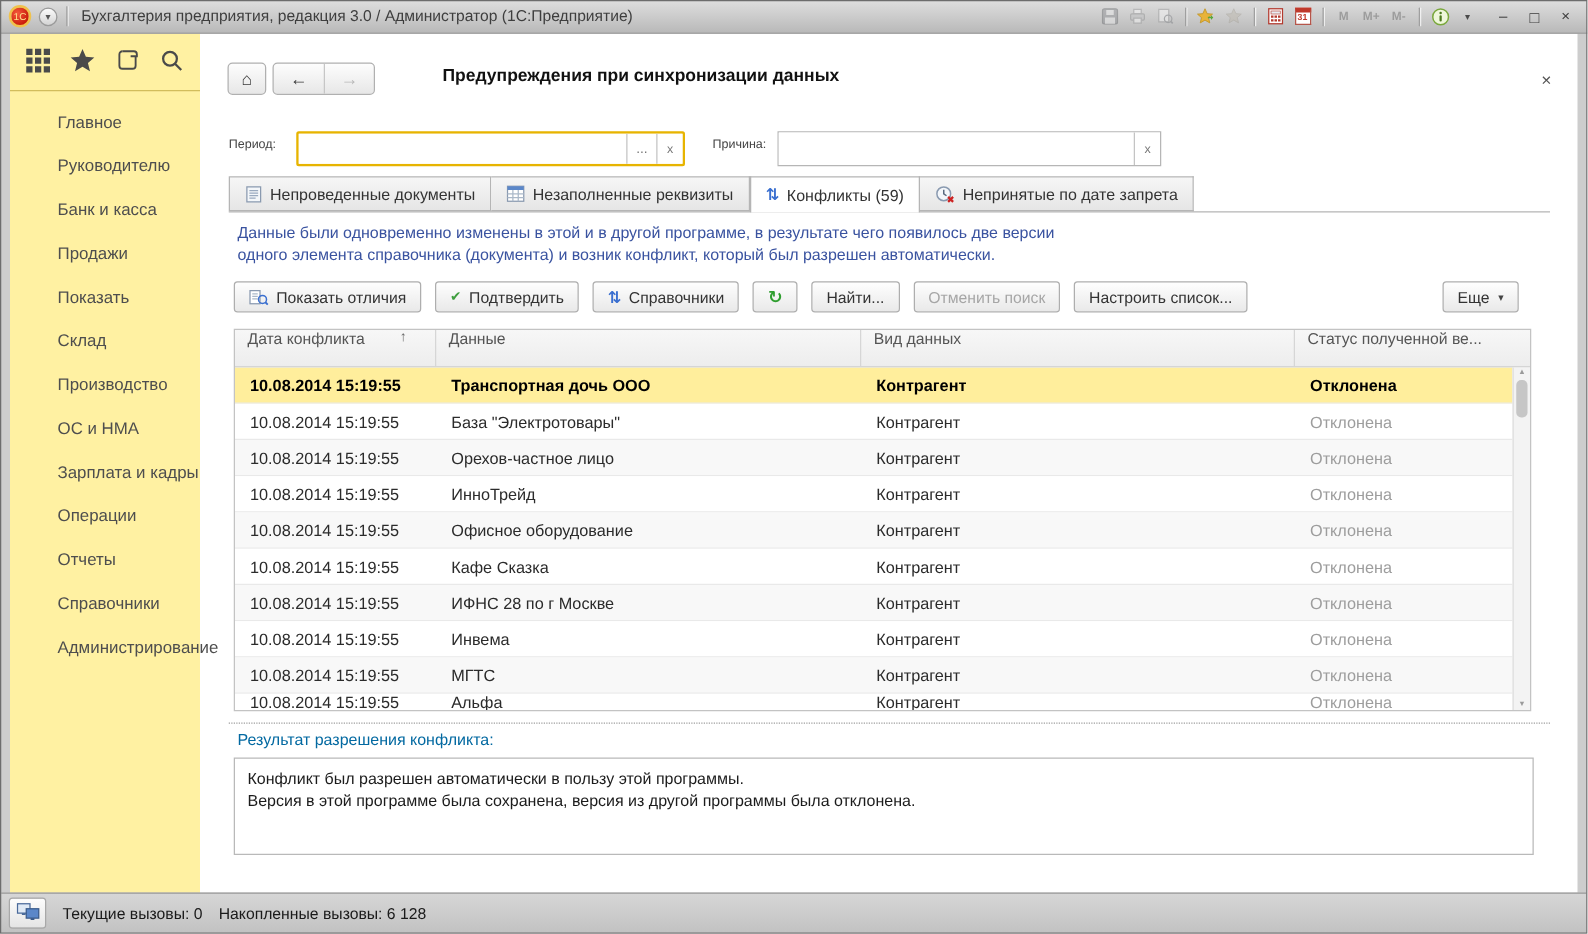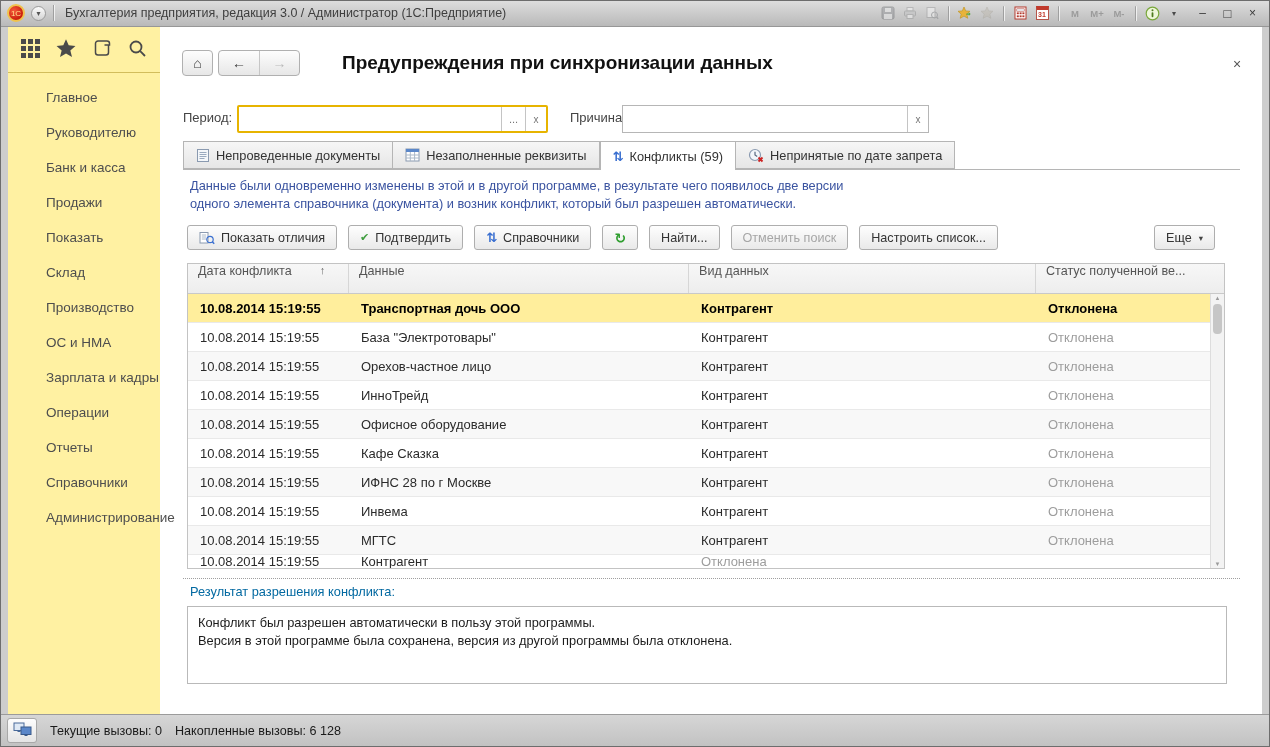--- a/index.html
+++ b/index.html
@@ -32,25 +32,25 @@
   .sb-menu{padding-top:7px}
   .sb-item{height:35px;line-height:35px;padding-left:38px;font-size:13.5px;color:#4e4e4e;white-space:nowrap;cursor:default}
 
   
   .main{position:absolute;left:160px;top:27px;right:8px;bottom:33px;background:#fff;z-index:5}
   .nav-home{position:absolute;left:22px;top:23px;width:31px;height:26px;border:1px solid #b0b0b0;border-radius:4px;background:linear-gradient(#fdfdfd,#e7e7e7);display:flex;align-items:center;justify-content:center;font-size:14px;color:#3a3a3a}
   .nav-group{position:absolute;left:58px;top:23px;height:26px;display:flex;border:1px solid #b0b0b0;border-radius:4px;background:linear-gradient(#fdfdfd,#e7e7e7);overflow:hidden}
   .nav-btn{width:40px;display:flex;align-items:center;justify-content:center;font-size:14px;color:#3a3a3a}
   .nav-btn + .nav-btn{border-left:1px solid #c6c6c6}
   .nav-btn.disabled{color:#b9b9b9}
-  .page-title{position:absolute;left:182px;top:25px;font-size:19px;font-weight:600;color:#111;white-space:nowrap}
+  .page-title{position:absolute;left:194px;top:25px;font-size:14px;font-weight:600;color:#111;white-space:nowrap}
   .page-close{position:absolute;left:1068px;top:28px;width:18px;height:18px;display:flex;align-items:center;justify-content:center;font-size:14px;color:#555}
 
   
-  .flabel{position:absolute;top:83px;font-size:13px;color:#444;white-space:nowrap}
+  .flabel{position:absolute;top:83px;font-size:10px;color:#444;white-space:nowrap}
   .fld{position:absolute;top:78px;height:28px;display:flex;background:#fff}
   .fld.focus{border:2px solid #e7b400;border-radius:2px}
   .fld.plain{border:1px solid #b6b6b6}
   .fld input{flex:1;border:none;outline:none;padding:0 6px;font-size:13px;font-family:inherit;min-width:0;background:#fff}
   .fbtn{width:24px;border-left:1px solid #c4c4c4;display:flex;align-items:center;justify-content:center;color:#777;font-size:11px;background:#fff}
   .fbtn.clear{width:21px;font-size:10px}
 
   
   .tabs{position:absolute;left:23px;top:114px;display:flex;z-index:3}
   .tab{height:28px;display:inline-flex;align-items:center;gap:6px;padding:0 12px;border:1px solid #b5b5b5;border-left-width:0;background:linear-gradient(#f6f6f6,#e6e6e6);font-size:12.8px;color:#333;white-space:nowrap}
@@ -464,20 +464,21 @@
           <div class="c status" data-name="conflict-status">Отклонена</div>
         </div>
         <div class="trow" data-name="table-row">
           <div class="c" data-name="conflict-date">10.08.2014 15:19:55</div>
           <div class="c" data-name="conflict-data">МГТС</div>
           <div class="c" data-name="conflict-kind">Контрагент</div>
           <div class="c status" data-name="conflict-status">Отклонена</div>
         </div>
         <div class="trow clipped" data-name="table-row">
           <div class="c" data-name="conflict-date">10.08.2014 15:19:55</div>
+          <div class="c" data-name="conflict-data">Альфа</div>
           <div class="c" data-name="conflict-kind">Контрагент</div>
           <div class="c status" data-name="conflict-status">Отклонена</div>
         </div>
       </div>
     <div class="vscroll" data-name="vertical-scrollbar">
       <span class="arr up" data-name="scroll-up-icon">▲</span>
       <span class="thumb" data-name="scrollbar-thumb"></span>
       <span class="arr down" data-name="scroll-down-icon">▼</span>
     </div>
   </div>

